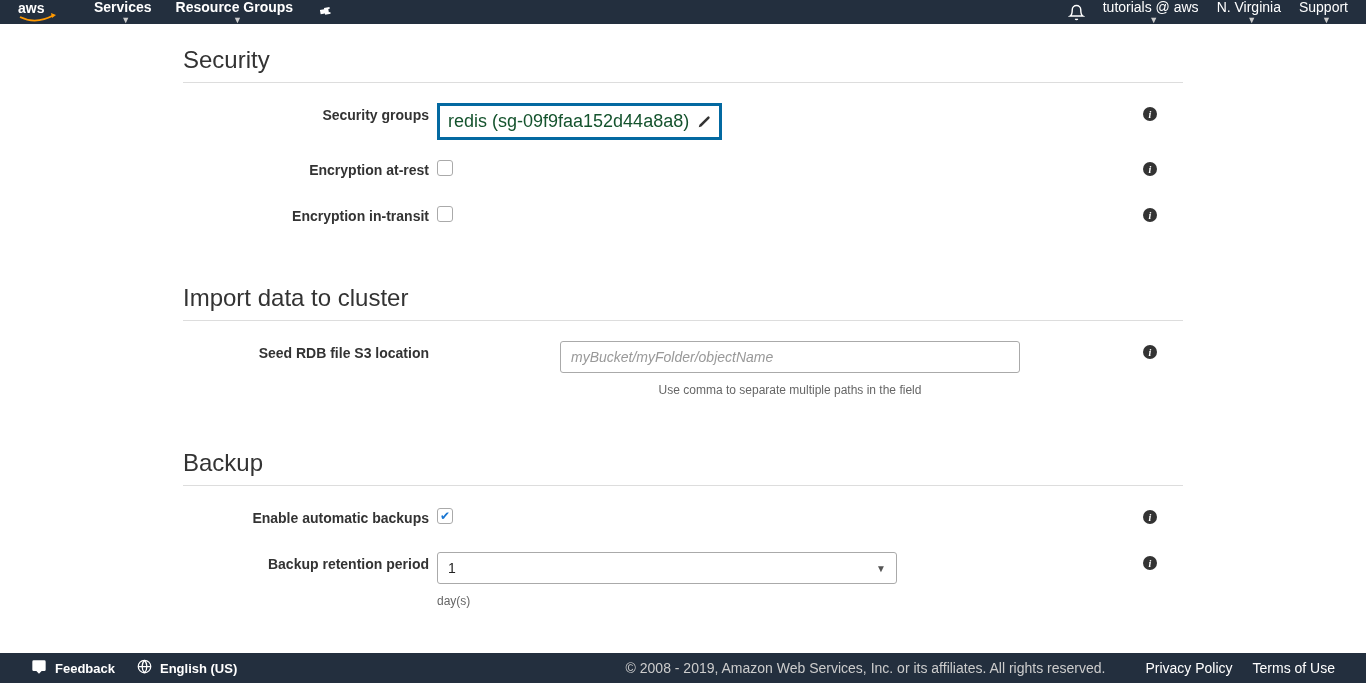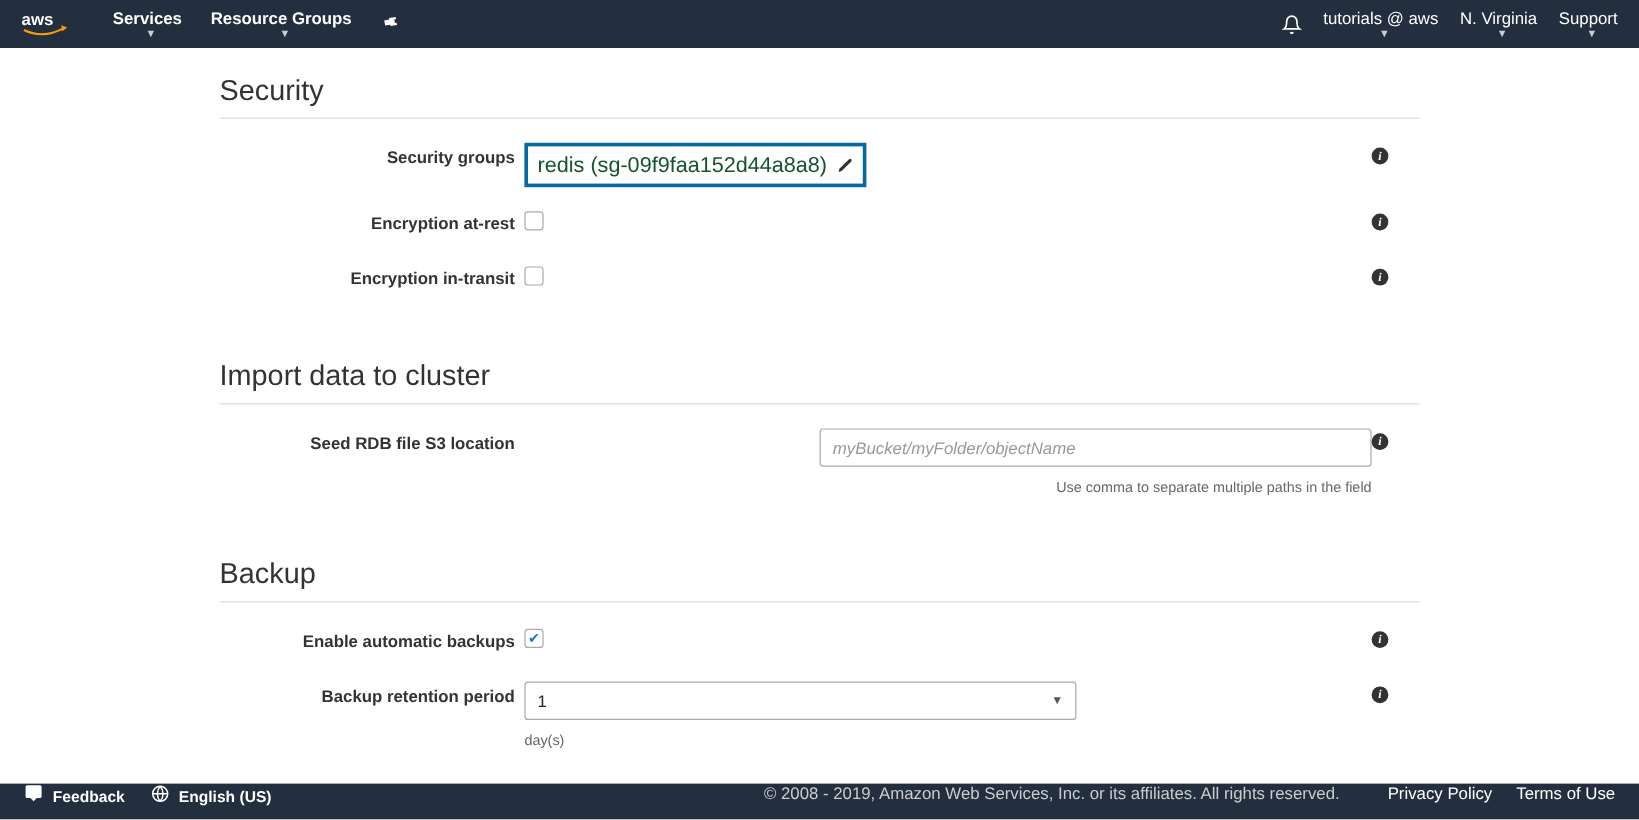--- a/index.html
+++ b/index.html
@@ -11,21 +11,21 @@
     width: 1366px;
     height: 683px;
     overflow: hidden;
     display: flex;
     flex-direction: column;
   }
 
   
   .top-nav {
     background: #232f3e;
-    height: 40px;
+    height: 24px;
     display: flex;
     align-items: center;
     color: #fff;
     padding: 0 18px;
     font-size: 14px;
   }
   .aws-logo { width: 40px; height: 24px; display: flex; align-items: center; justify-content: center; margin-right: 36px;}
   .nav-item { display: flex; align-items: center; margin-right: 24px; cursor: pointer; font-weight: 600; flex-direction: column; }
   .nav-item .caret, .nav-right .caret { margin-left: 6px; font-size: 9px; color: #ccc; }
   .pin-icon { color: #fff; font-size: 15px; transform: rotate(35deg); cursor: pointer; }
@@ -137,22 +137,22 @@
     font-size: 14px;
     background: #fff;
   }
   .select-box .tri { font-size: 10px; color: #555; }
 
   
   .footer {
     background: #232f3e;
     height: 30px;
     display: flex;
-    align-items: flex-start;
-    padding: 0 20px;
+    align-items: center;
+    padding: 0 31px;
     color: #fff;
     font-size: 13px;
   }
   .footer .left { display: flex; align-items: center; }
   .footer .left .item { display: flex; align-items: center; margin-right: 22px; cursor: pointer; font-weight: 600; }
   .footer .left .item .ic { margin-right: 8px; font-size: 15px; }
   .footer .spacer { flex: 1; }
   .footer .right { display: flex; align-items: center; font-size: 14px; }
   .footer .right .copy { color: #ccc; margin-right: 20px; }
   .footer .right a { color: #fff; text-decoration: none; margin-left: 20px; cursor: pointer; }
@@ -243,21 +243,21 @@
       </div>
       <div class="info-cell">
           <span class="info-icon">i</span>
         </div>
     </div>
 
     <div class="section-header">Import data to cluster</div>
 
     <div class="form-row">
       <div class="form-label">Seed RDB file S3 location</div>
-      <div class="form-control" style="flex-direction:column; align-items:flex-end;">
+      <div class="form-control" style="flex-direction:column; align-items:center;">
         <input class="text-input" type="text" placeholder="myBucket/myFolder/objectName" style="">
         <div class="help-text">Use comma to separate multiple paths in the field</div>
       </div>
       <div class="info-cell">
           <span class="info-icon">i</span>
         </div>
     </div>
 
     <div class="section-header">Backup</div>
 

